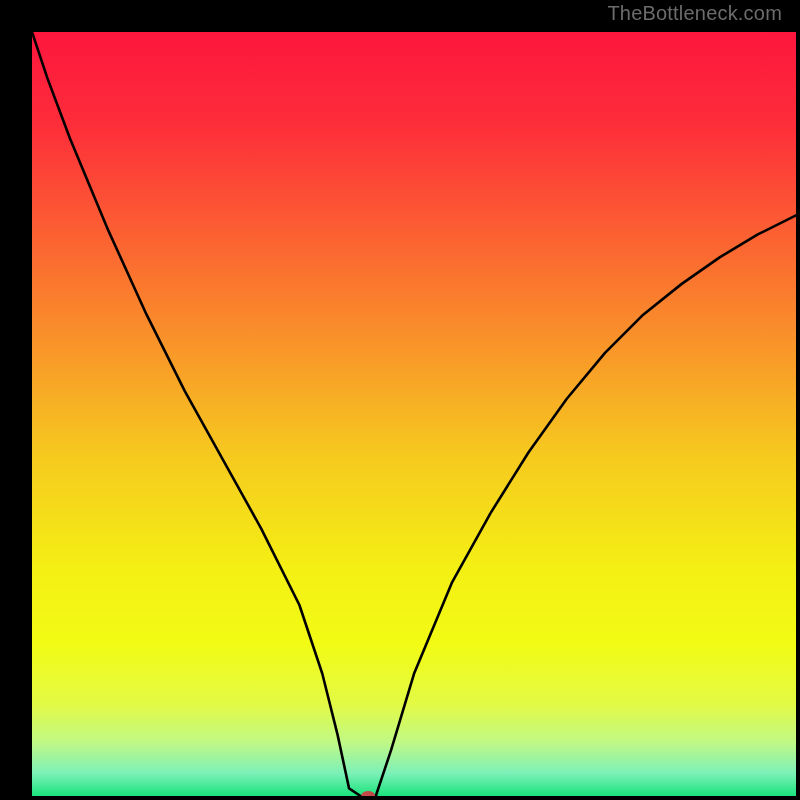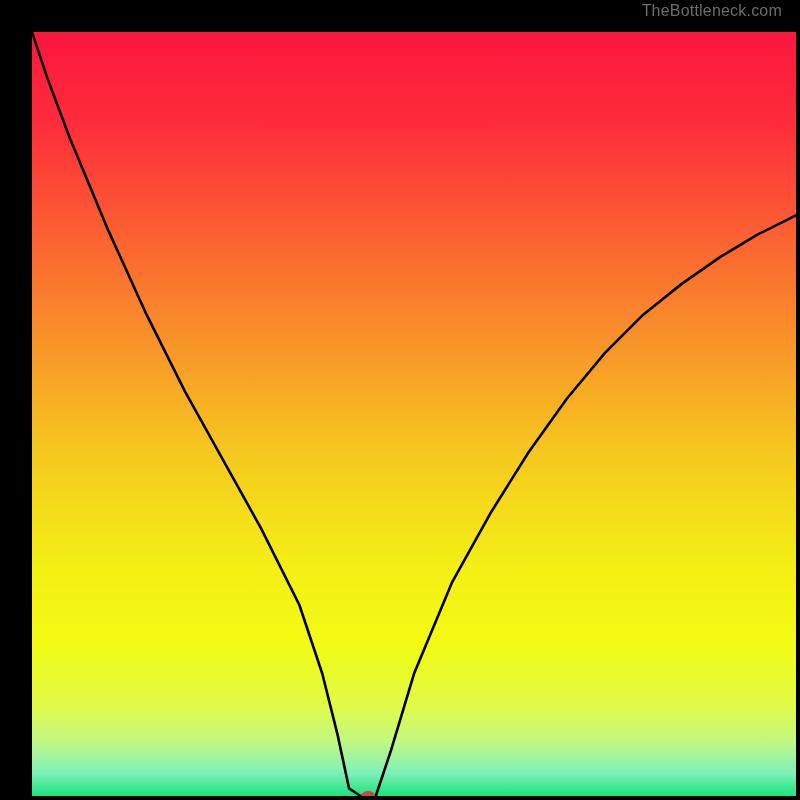--- a/index.html
+++ b/index.html
@@ -24,21 +24,21 @@
     left: 18px;
     top: 18px;
     width: 764px;
     height: 764px;
   }
   .watermark {
     position: absolute;
     top: 2px;
     right: 18px;
     color: #6c6c6c;
-    font-size: 16px;
+    font-size: 20px;
     font-weight: 500;
     letter-spacing: 0.2px;
   }
   svg {
     display: block;
   }
 </style>
 </head>
 <body>
 

